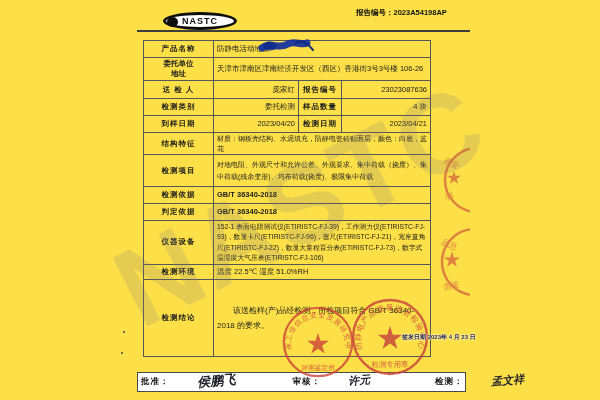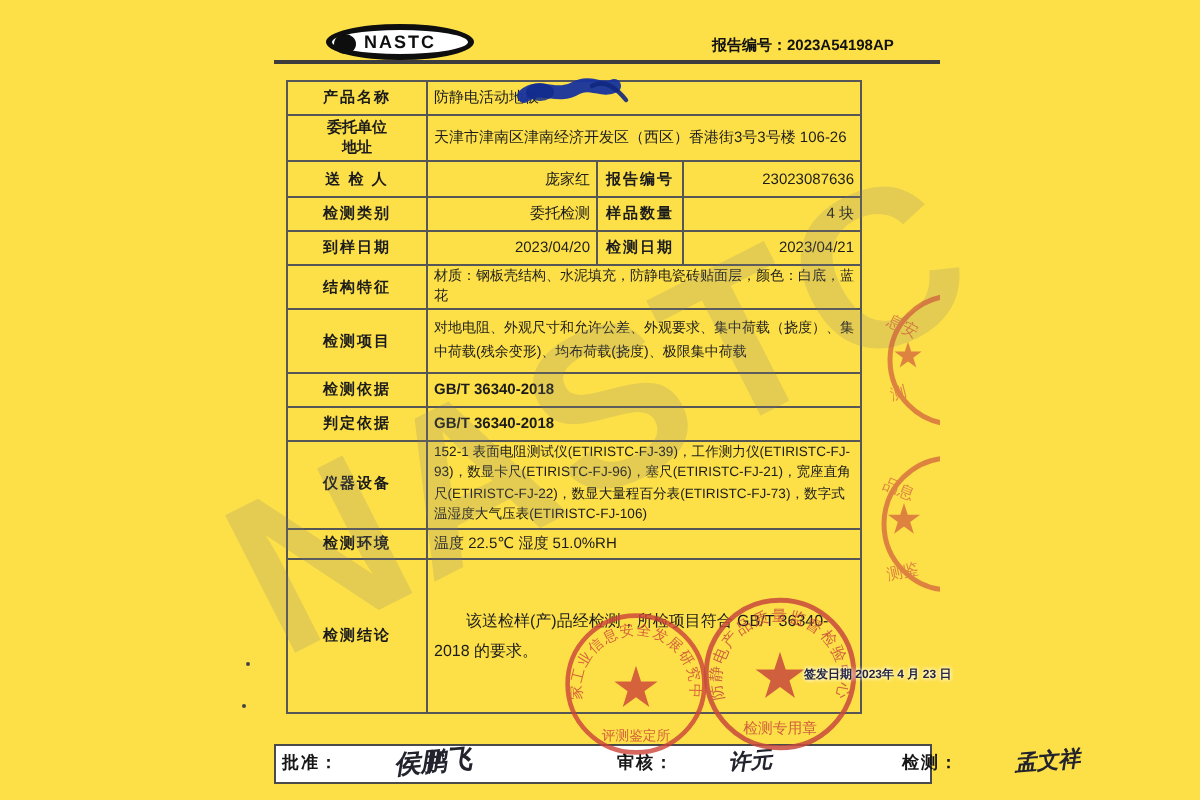--- a/index.html
+++ b/index.html
@@ -12,21 +12,21 @@
     position:absolute;left:163px;top:12px;width:74px;height:18px;
     border:3px solid #0e0e0e;border-radius:50%;box-sizing:border-box;
     display:flex;align-items:center;justify-content:center;background:#fff;
   }
   .logo::before{
     content:"";position:absolute;left:1px;top:2px;width:11px;height:10px;
     background:#0e0e0e;border-radius:50%;
   }
   .logo span{font-size:9px;font-weight:bold;letter-spacing:1px;color:#0e0e0e;}
   .report-no{
-    position:absolute;left:356px;top:18px;width:114px;
+    position:absolute;left:356px;top:8px;width:114px;
     font-size:7.5px;font-weight:bold;white-space:nowrap;color:#111;
   }
   .top-rule{position:absolute;left:137px;top:30px;width:333px;height:2px;background:#3d3d3d;}
   
   .tbl-wrap{position:absolute;left:143px;top:40px;z-index:1;}
   table.report{border-collapse:collapse;table-layout:fixed;width:287px;background:transparent;}
   table.report td{
     border:1px solid #565656;padding:1px 3px;font-size:7.5px;line-height:1.35;
     vertical-align:middle;overflow:hidden;
   }
@@ -202,19 +202,19 @@
       </g>
     </svg>
   </div>
 
   <div class="speck" style="left:123px;top:331px"></div>
   <div class="speck" style="left:121px;top:352px"></div>
 
   <div class="footer-strip">
     <span class="flabel" style="margin-left:3px">批准：</span>
     <span class="sig">侯鹏飞</span>
-    <span class="flabel" style="margin-left:44px">审核：</span>
+    <span class="flabel" style="margin-left:28px">审核：</span>
     <span class="sig" style="font-size:11px">许元</span>
     <span class="flabel" style="margin-left:36px">检测：</span>
     <span class="sig" style="font-size:11px">孟文祥</span>
   </div>
 
 </div>
 
 </body></html>

